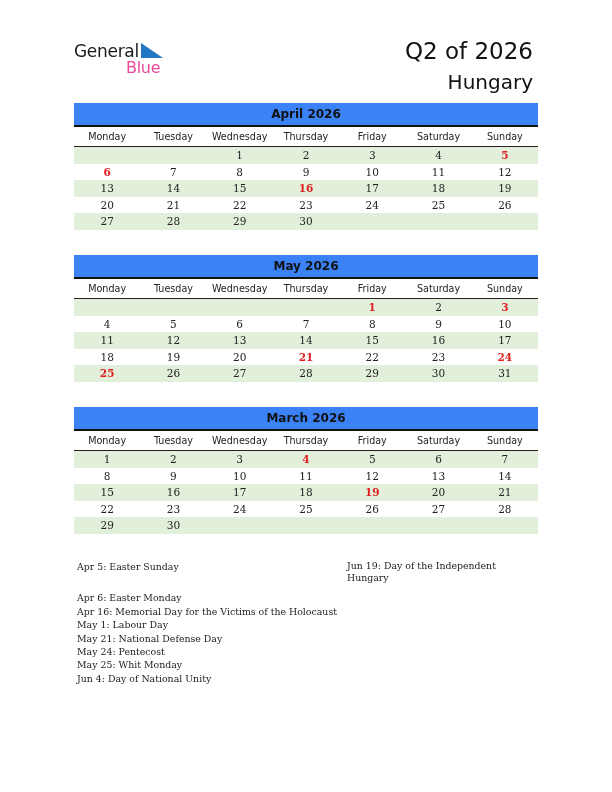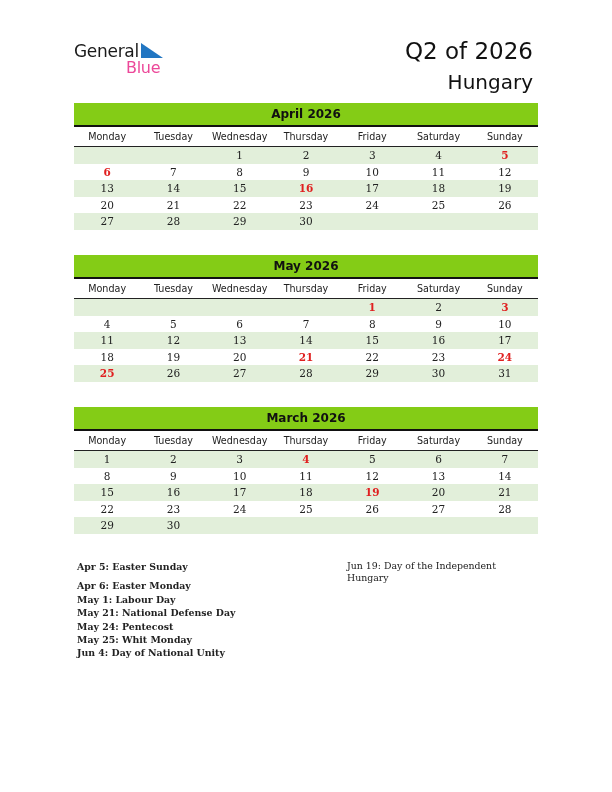--- a/index.html
+++ b/index.html
@@ -5,31 +5,31 @@
   html, body { margin:0; padding:0; background:#ffffff; }
   body { width:612px; height:792px; position:relative; overflow:hidden; font-family:"DejaVu Sans", sans-serif; color:#111; }
   .logo { position:absolute; left:74px; top:41px; width:110px; height:40px; }
   .logo .general { position:absolute; left:0; top:0; font-family:"DejaVu Sans", sans-serif; font-size:17px; color:#1a1a1a; letter-spacing:-0.3px; }
   .logo .blue { position:absolute; left:52px; top:17px; font-family:"DejaVu Sans", sans-serif; font-size:16px; color:#ec4899; letter-spacing:-0.3px; }
   .logo .tri-wrap { position:absolute; left:67px; top:2px; width:22px; height:15px; }
   .title { position:absolute; right:79px; top:38px; font-size:23px; color:#111; text-align:right; }
   .country { position:absolute; right:79px; top:70px; font-size:20px; color:#111; text-align:right; }
 
   .month { position:absolute; left:74px; width:464px; }
-  .month-head { height:22px; background:#84cc16; font-weight:bold; font-size:12px; text-align:center; line-height:23px; border-bottom:2px solid #111; }
+  .month-head { height:22px; background:#3b82f6; font-weight:bold; font-size:12px; text-align:center; line-height:23px; border-bottom:2px solid #111; }
   .dow-row { display:flex; height:19px; border-bottom:1.5px solid #222; }
   .dow { flex:1; text-align:center; font-size:9.6px; line-height:19px; color:#222; }
   .week { display:flex; height:16.5px; }
   .week.alt { background:#e2efda; }
   .day { flex:1; text-align:center; font-family:"DejaVu Serif", serif; font-size:10.5px; line-height:16.5px; color:#222; }
   .day.hol { color:#e02020; font-weight:bold; }
 
   .hols { position:absolute; left:77px; top:560px; font-family:"DejaVu Serif", serif; font-size:9.4px; line-height:13.4px; color:#222; }
-  .hols div { white-space:nowrap;font-weight:bold; }
-  .hols .gap { margin-top:6px; }
+  .hols div { white-space:nowrap; }
+  .hols .gap { margin-top:18px; }
   .hols2 { position:absolute; left:347px; top:560px; width:170px; font-family:"DejaVu Serif", serif; font-size:9.4px; line-height:12px; color:#222; }
 </style>
 </head>
 <body>
 
 <div class="logo">
   <span class="general">General</span>
   <svg class="tri-wrap" viewBox="0 0 22 15">
       <polygon points="0,0 0,15 22,15" fill="#2276c2"></polygon>
     </svg>
@@ -209,20 +209,21 @@
         <div class="day"></div>
         <div class="day"></div>
         <div class="day"></div>
       </div>
     </div>
   </div>
 
 <div class="hols" id="hols-left">
     <div>Apr 5: Easter Sunday</div>
     <div class="gap">Apr 6: Easter Monday</div>
+    <div>Apr 16: Memorial Day for the Victims of the Holocaust</div>
     <div>May 1: Labour Day</div>
     <div>May 21: National Defense Day</div>
     <div>May 24: Pentecost</div>
     <div>May 25: Whit Monday</div>
     <div>Jun 4: Day of National Unity</div>
   </div>
 <div class="hols2" id="hols-right">
     <div>Jun 19: Day of the Independent Hungary</div>
   </div>
 

